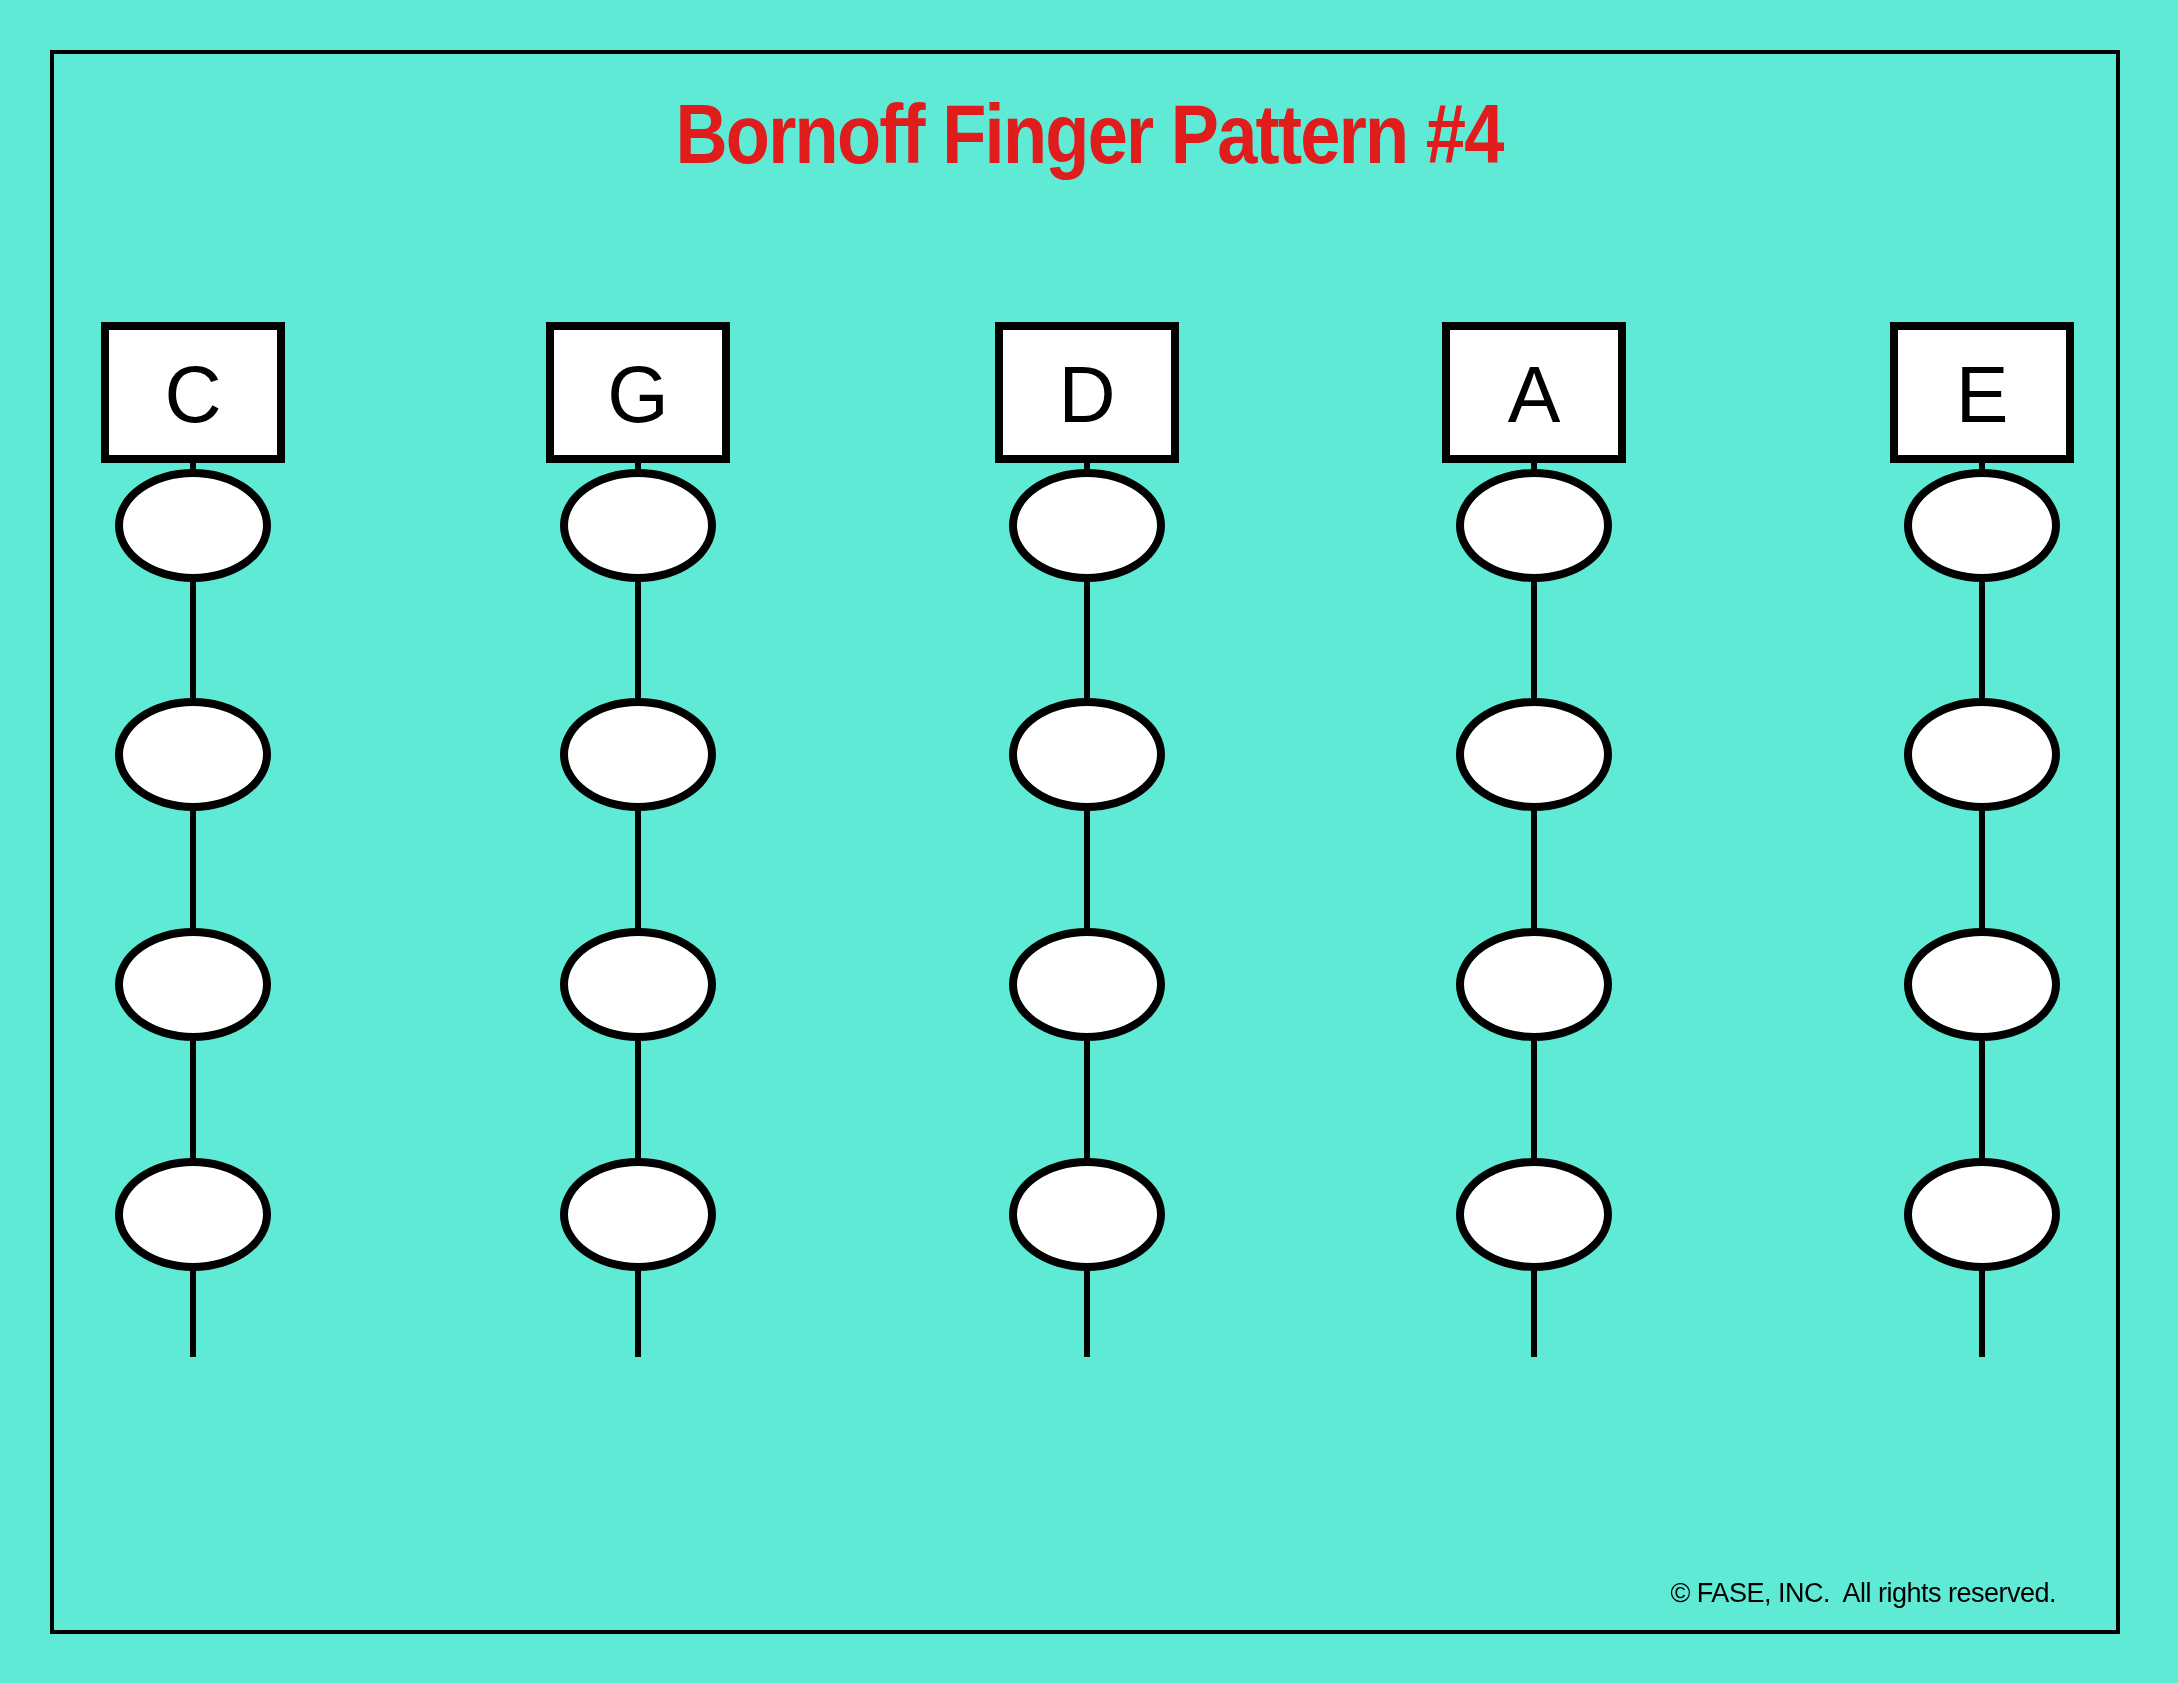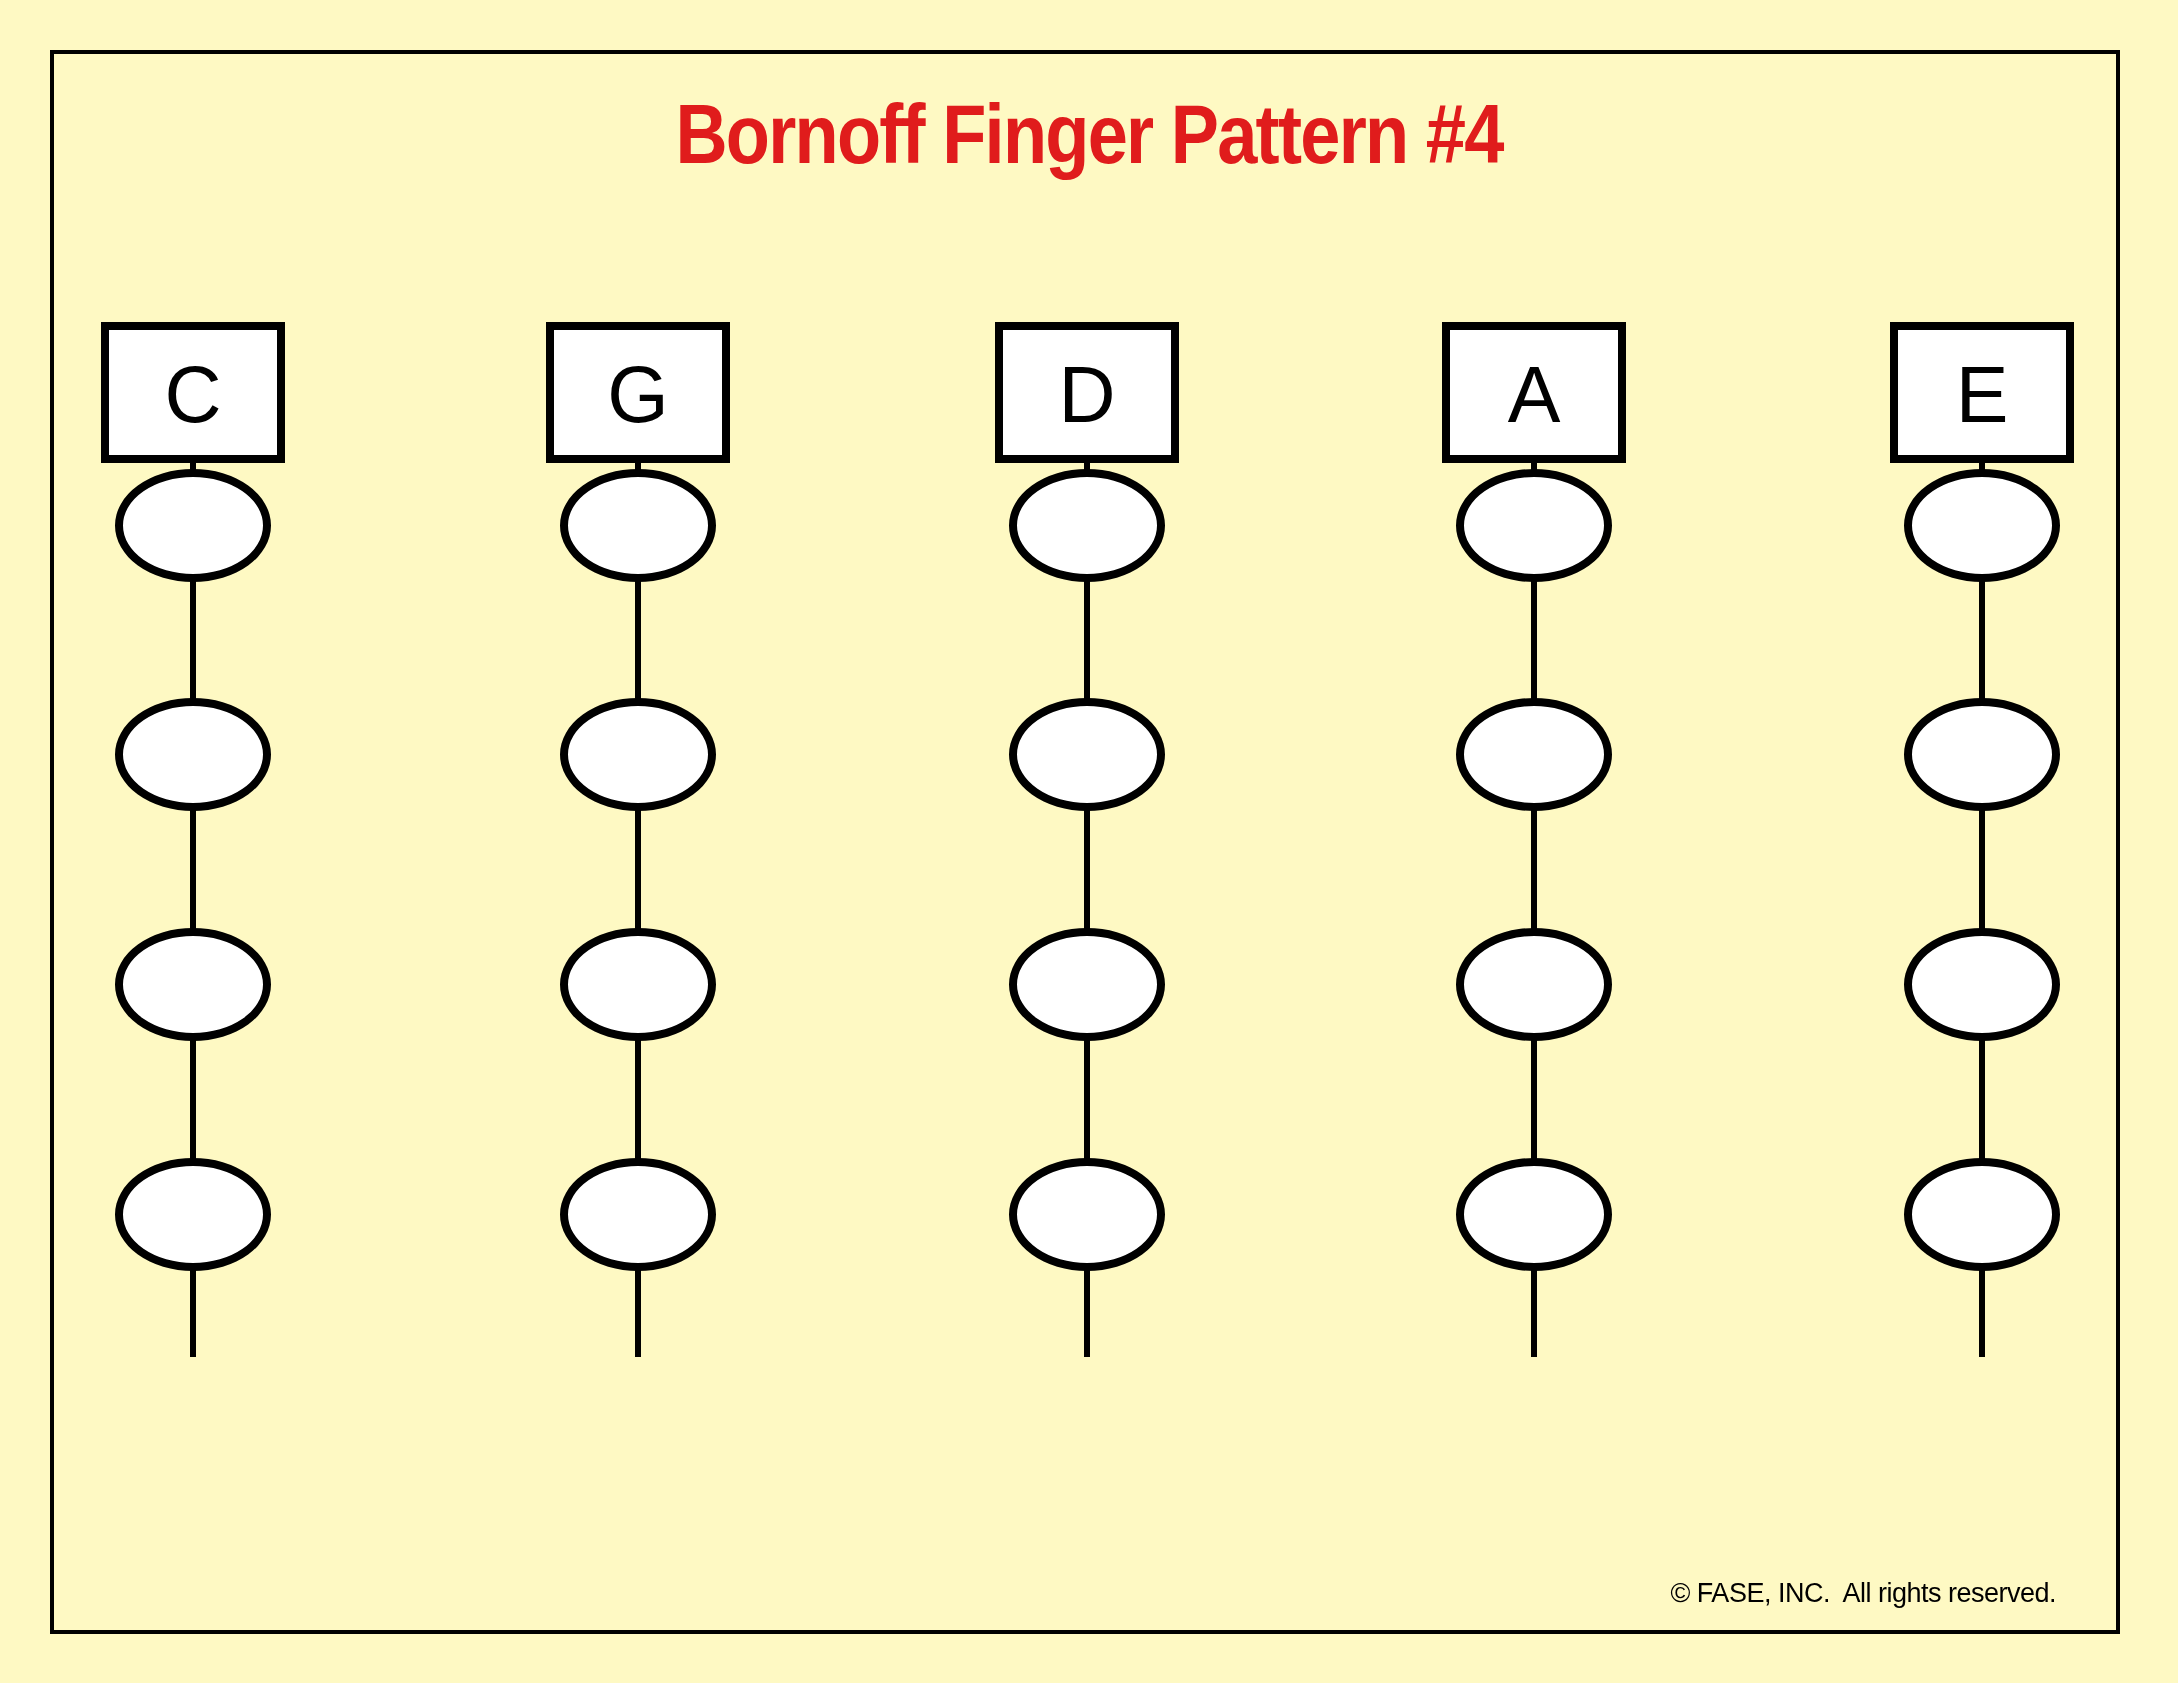--- a/index.html
+++ b/index.html
@@ -1,20 +1,20 @@
 <!DOCTYPE html>
 <html><head>
 <meta charset="utf-8">
 <style>
   html, body { margin: 0; padding: 0; background: #fff; }
   .page {
     position: relative;
     width: 2178px;
     height: 1683px;
-    background: #fef9c3;
+    background: #5eead4;
     font-family: "Liberation Sans", sans-serif;
     overflow: hidden;
   }
   .frame {
     position: absolute;
     left: 50px; top: 50px;
     width: 2070px; height: 1584px;
     border: 4px solid #000;
     box-sizing: border-box;
     background: transparent;

